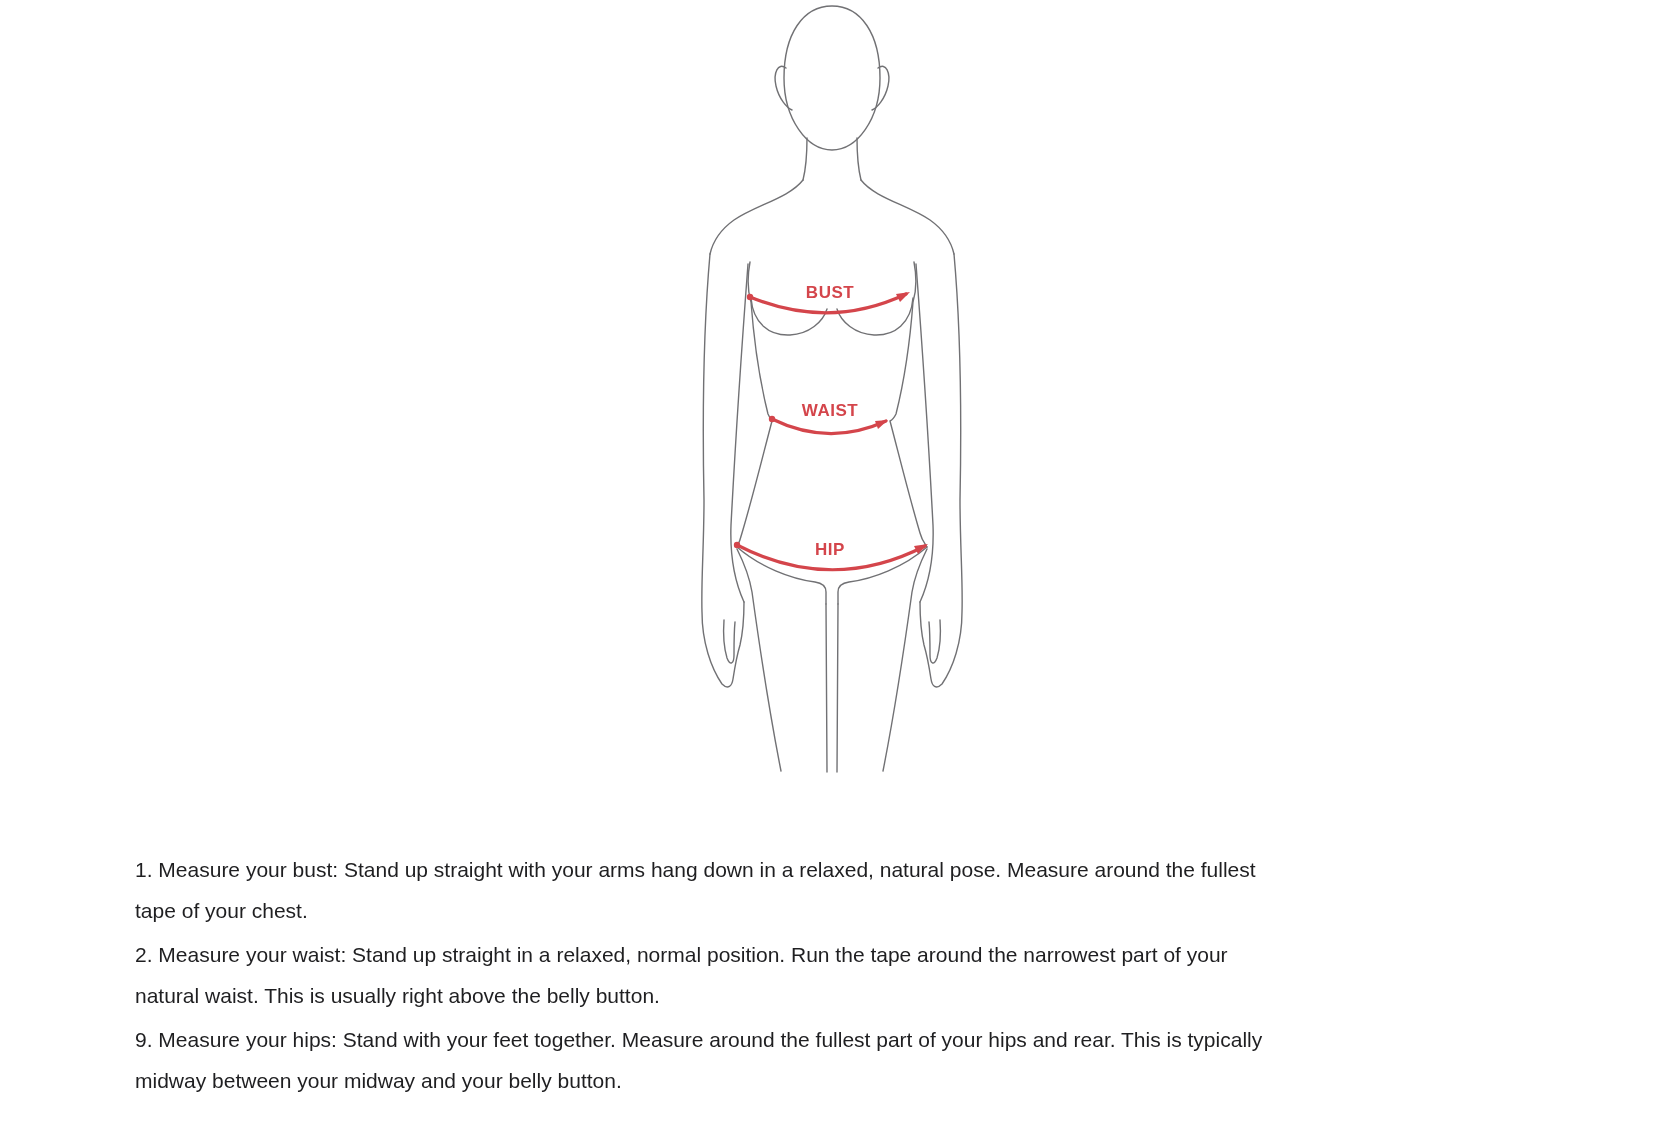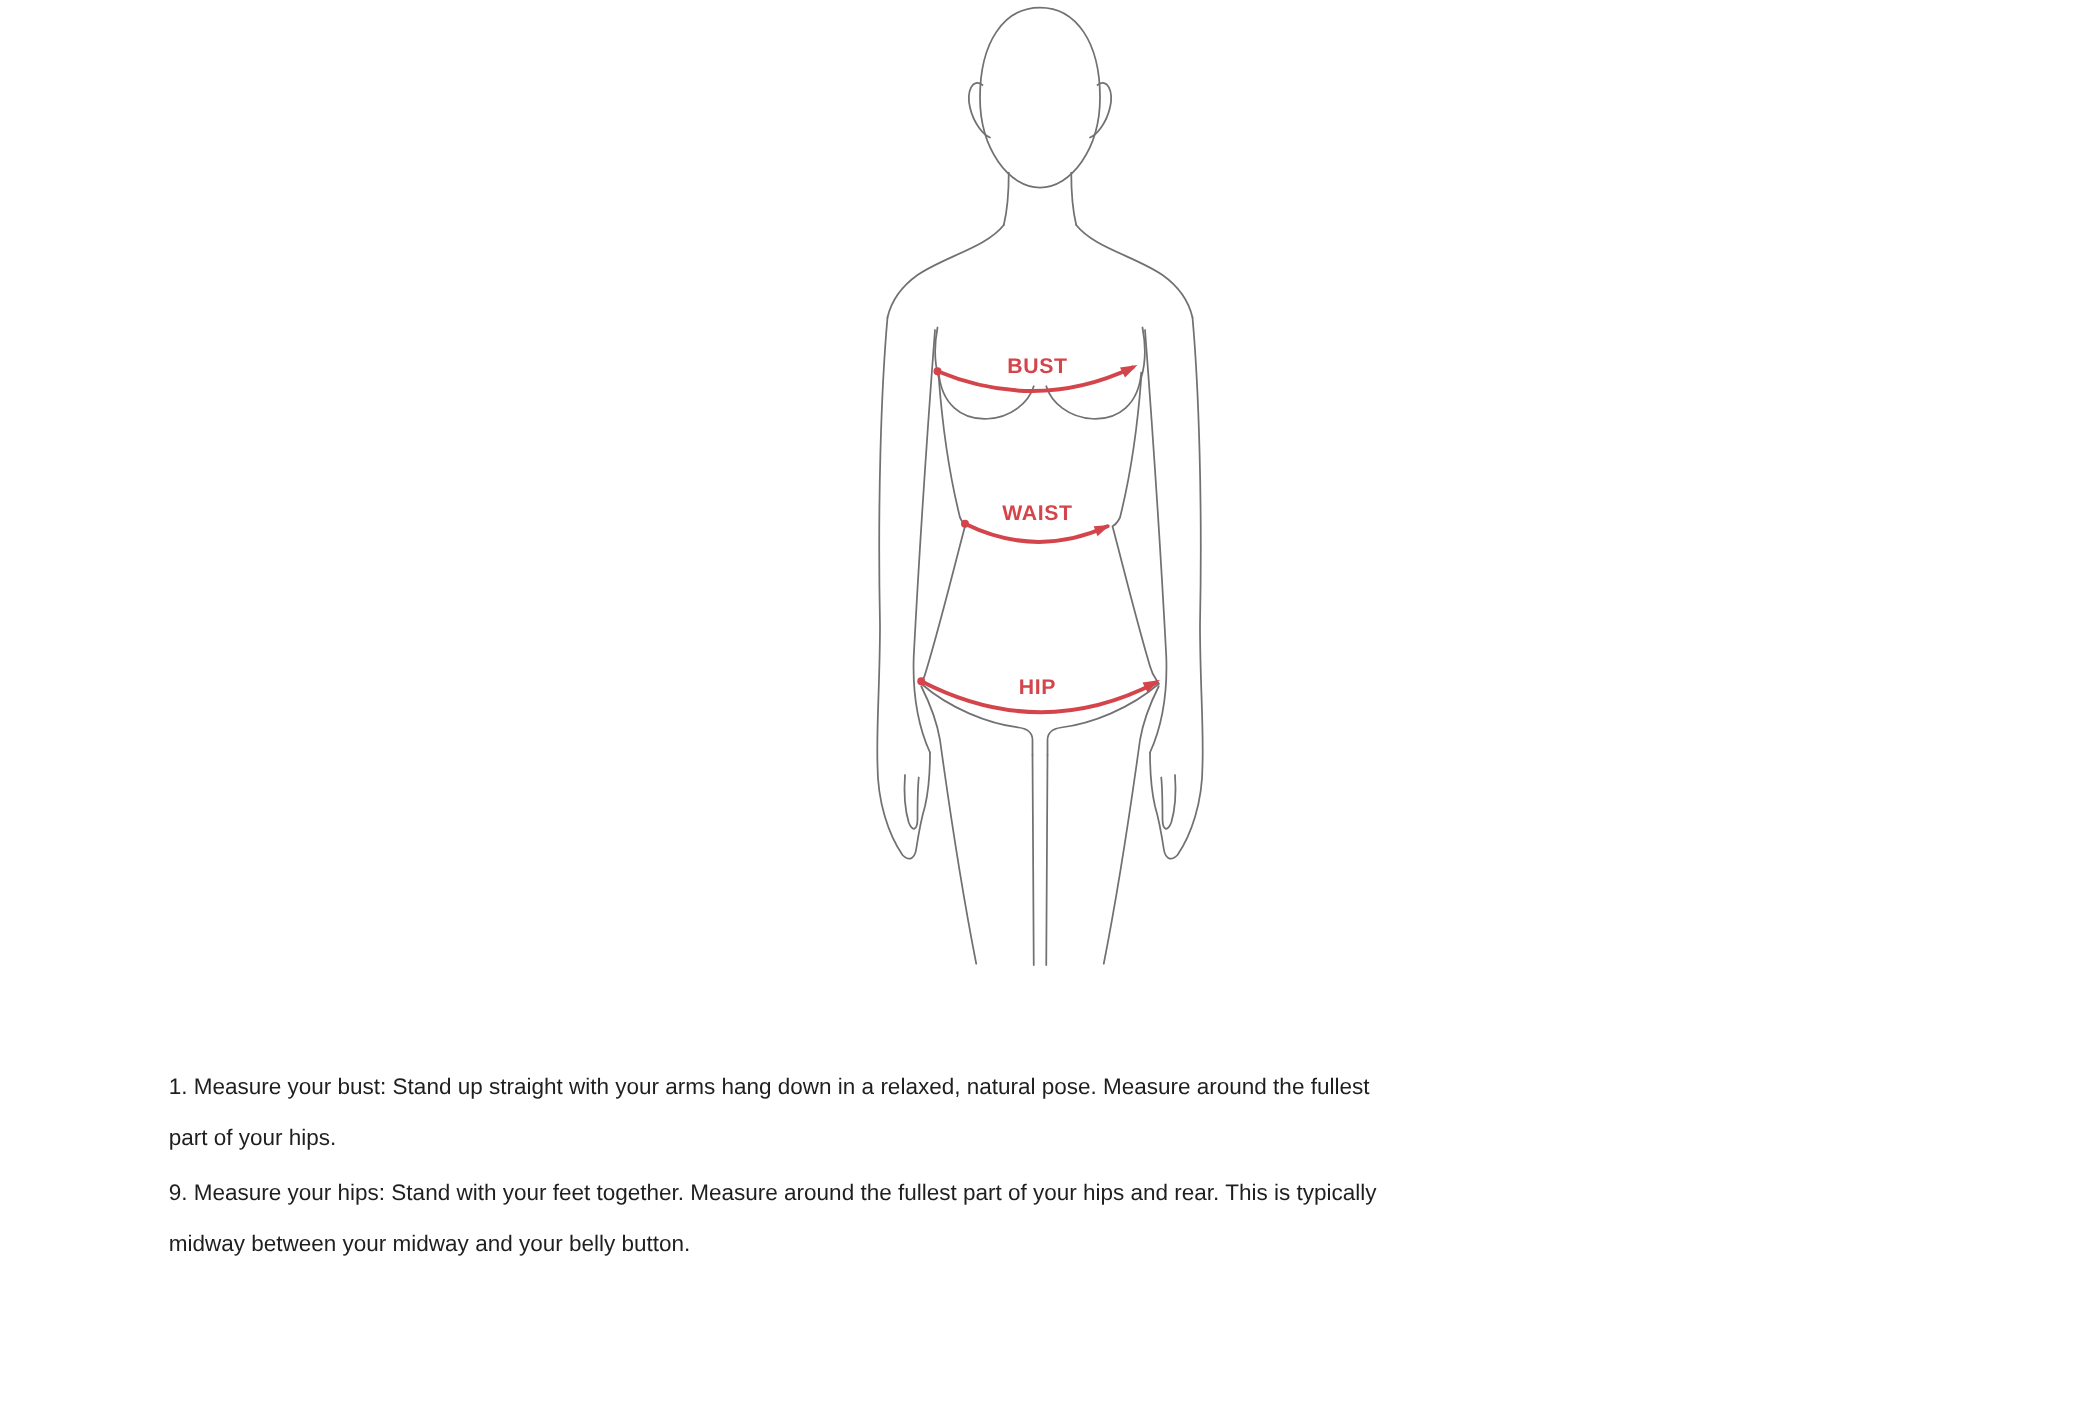--- a/index.html
+++ b/index.html
@@ -7,21 +7,21 @@
     width:1668px;height:1122px;background:#ffffff;position:relative;overflow:hidden;
     font-family:"Liberation Sans", sans-serif;
   }
   .figure-svg{position:absolute;left:640px;top:0;}
   .measure-label{
     font-family:"Liberation Sans", sans-serif;
     font-weight:bold;font-size:17px;letter-spacing:.5px;
   }
   .instructions{
     position:absolute;left:135px;top:849px;width:1500px;
-    color:#1f1f21;font-size:18px;line-height:41px;font-weight:400;
+    color:#1f1f21;font-size:21px;line-height:41px;font-weight:400;
   }
   .instructions p{margin:0 0 3px 0;}
   .ln{display:block;white-space:nowrap;}
 </style>
 </head>
 <body>
 
 <div>
 
   <svg class="figure-svg" width="390" height="790" viewBox="0 0 390 790" xmlns="http://www.w3.org/2000/svg">
@@ -69,21 +69,25 @@
     <g text-anchor="middle">
       <text class="measure-label" x="190" y="298" fill="#d4454b">BUST</text>
       <text class="measure-label" x="190" y="416" fill="#d4454b">WAIST</text>
       <text class="measure-label" x="190" y="555" fill="#d4454b">HIP</text>
     </g>
   </svg>
 
   <div class="instructions">
     <p>
       <span class="ln">1. Measure your bust: Stand up straight with your arms hang down in a relaxed, natural pose. Measure around the fullest</span>
-      <span class="ln">part of your hips.</span>
+      <span class="ln">tape of your chest.</span>
+    </p>
+    <p>
+      <span class="ln">2. Measure your waist: Stand up straight in a relaxed, normal position. Run the tape around the narrowest part of your</span>
+      <span class="ln">natural waist. This is usually right above the belly button.</span>
     </p>
     <p>
       <span class="ln">9. Measure your hips: Stand with your feet together. Measure around the fullest part of your hips and rear. This is typically</span>
       <span class="ln">midway between your midway and your belly button.</span>
     </p>
   </div>
 
 </div>
 
 </body></html>

